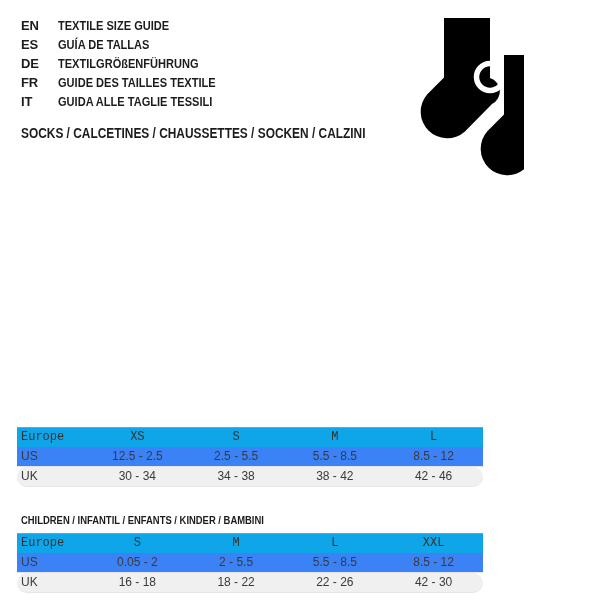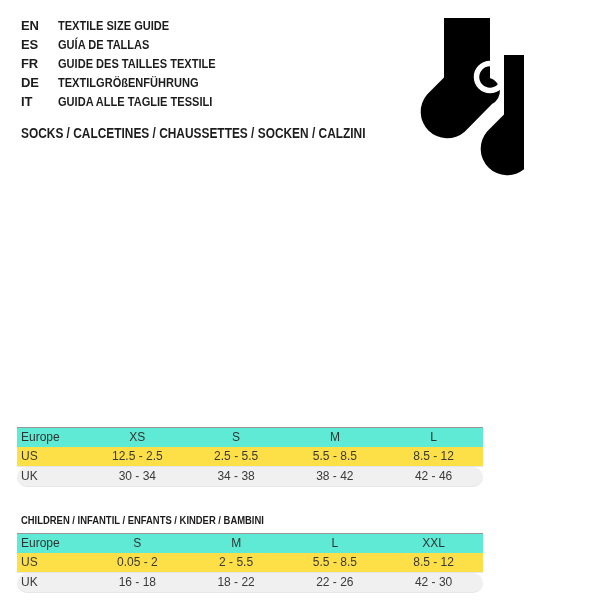--- a/index.html
+++ b/index.html
@@ -20,43 +20,43 @@
   
   .t-title{position:absolute;left:21px;height:14px;line-height:14px;
            font-size:11.5px;font-weight:bold;white-space:nowrap;}
   .t-title .cond{transform:scaleX(0.82);}
   .title-1{top:407px;}
   .title-2{top:513px;}
   .size-table{position:absolute;left:17px;width:466px;}
   .table-1{top:427px;}
   .table-2{top:533px;}
   .t-row{display:flex;height:20px;line-height:20px;font-size:12px;color:#3a3a3a;box-sizing:border-box;}
-  .t-head{background:#5eead4;border-top:1px solid #979797;line-height:19px;color:#333333;}
-  .t-odd{background:#fde047;border-bottom:1px solid #e6e6e6;line-height:19px;}
+  .t-head{background:#0ea5e9;border-top:1px solid #979797;line-height:19px;color:#333333;font-family:Liberation Mono, monospace;}
+  .t-odd{background:#3b82f6;border-bottom:1px solid #e6e6e6;line-height:19px;}
   .t-even{background:#f0f0f0;border-bottom:1px solid #e6e6e6;line-height:19px;border-radius:10px;}
   .c{flex:1;text-align:center;}
   .c0{flex:0 0 71px;text-align:left;padding-left:4px;box-sizing:border-box;}
 </style>
 </head>
 <body>
 
 <div class="page">
 
   <div class="lang-list">
     <div class="lang-row">
       <span class="lang-code">EN</span><span class="cond">TEXTILE SIZE GUIDE</span>
     </div>
     <div class="lang-row">
       <span class="lang-code">ES</span><span class="cond">GUÍA DE TALLAS</span>
     </div>
     <div class="lang-row">
-      <span class="lang-code">FR</span><span class="cond">GUIDE DES TAILLES TEXTILE</span>
+      <span class="lang-code">DE</span><span class="cond">TEXTILGRÖßENFÜHRUNG</span>
     </div>
     <div class="lang-row">
-      <span class="lang-code">DE</span><span class="cond">TEXTILGRÖßENFÜHRUNG</span>
+      <span class="lang-code">FR</span><span class="cond">GUIDE DES TAILLES TEXTILE</span>
     </div>
     <div class="lang-row">
       <span class="lang-code">IT</span><span class="cond">GUIDA ALLE TAGLIE TESSILI</span>
     </div>
   </div>
 
   <div class="category">
     <span class="cond">SOCKS / CALCETINES / CHAUSSETTES / SOCKEN / CALZINI</span>
   </div>
 

